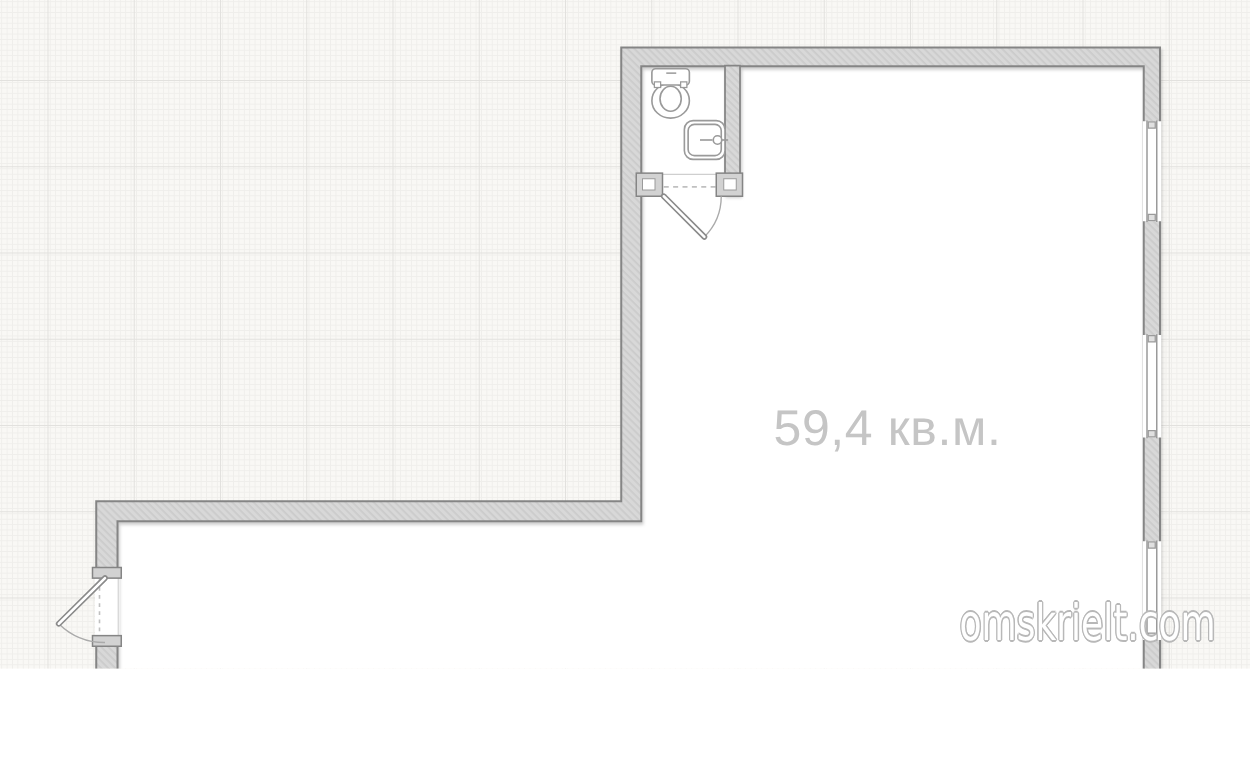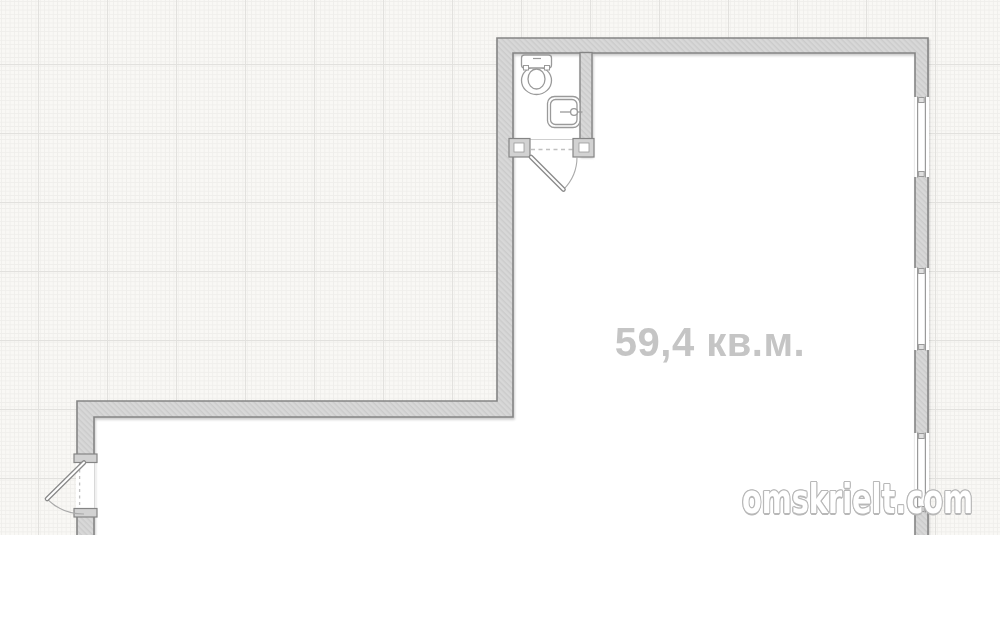--- a/index.html
+++ b/index.html
@@ -8,21 +8,20 @@
     width:1000px;height:535px;
     overflow:hidden;
     background-color:#f9f8f5;
     background-image:
       linear-gradient(to right, #e2e1de 1px, transparent 1px),
       linear-gradient(to bottom, #e2e1de 1px, transparent 1px),
       linear-gradient(to right, #efeeeb 1px, transparent 1px),
       linear-gradient(to bottom, #efeeeb 1px, transparent 1px);
     background-size:69px 69px, 69px 69px, 4.3125px 4.3125px, 4.3125px 4.3125px;
     background-position:38px 0, 0 64px, 1px 0, 0 1px;
-    font-weight:bold;
   }
   svg.plan{position:absolute;left:0;top:0;}
   .walls-shadow{filter:drop-shadow(1.5px 2px 1.2px rgba(110,110,110,0.35));}
   .area-label{
     font-family:"Liberation Sans","DejaVu Sans",sans-serif;
     font-size:40px;
     letter-spacing:0.5px;
     fill:#c5c5c5;
   }
   .watermark{

